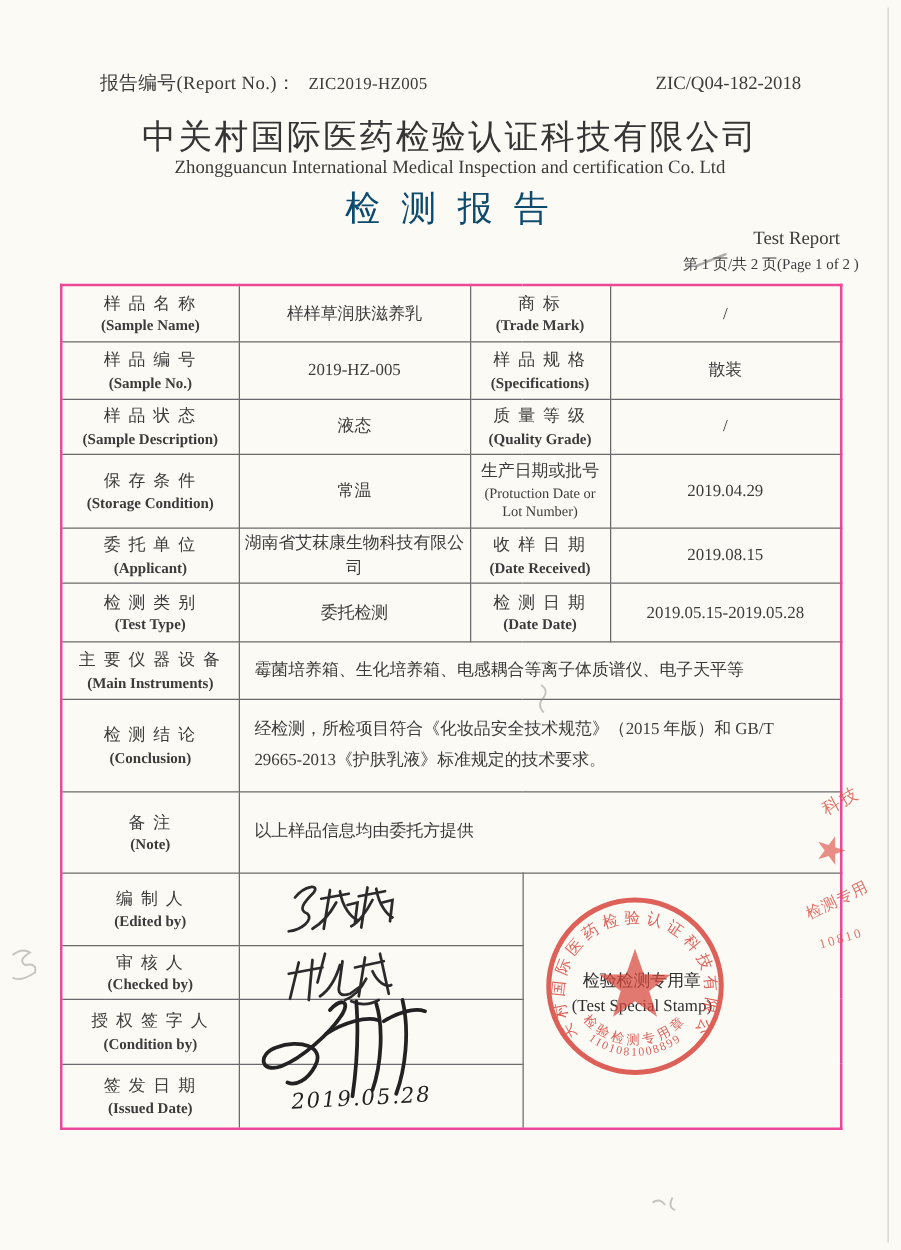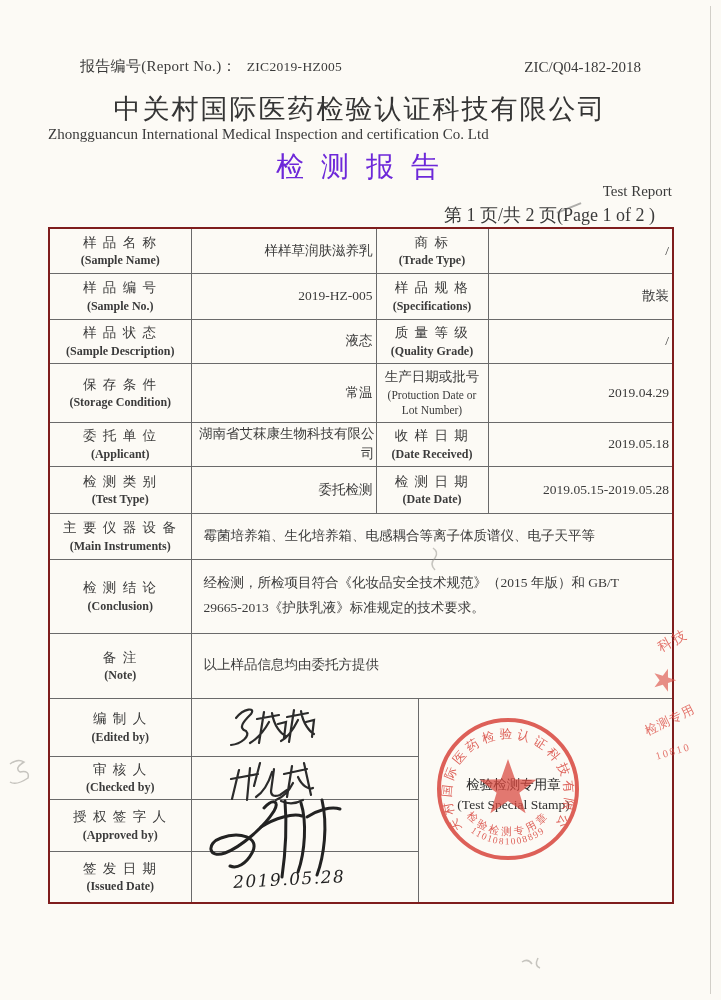--- a/index.html
+++ b/index.html
@@ -7,31 +7,31 @@
     position:relative;width:721px;height:1000px;margin:0 auto;
     background:#fcfaf5;overflow:hidden;
     font-family:"Liberation Serif","DejaVu Serif",serif;color:#3b3b3b;
   }
   .abs{position:absolute;}
   
   #report-line{top:57px;left:80px;font-size:15px;letter-spacing:.3px;}
   #report-line .val{margin-left:10px;}
   #doc-no{top:59px;right:80px;font-size:15px;}
   #company-cn{top:91px;left:48px;width:624px;text-align:center;font-size:27px;letter-spacing:2px;color:#353535;}
-  #company-en{top:126px;left:48px;width:624px;text-align:left;font-size:15px;}
-  #title-cn{top:148px;left:48px;width:624px;text-align:center;font-size:28px;letter-spacing:5px;color:#6d28d9;}
+  #company-en{top:126px;left:48px;width:624px;text-align:center;font-size:15px;}
+  #title-cn{top:148px;left:48px;width:624px;text-align:center;font-size:28px;letter-spacing:5px;color:#0c4a6e;}
   #title-en{top:183px;left:48px;width:624px;text-align:right;font-size:15px;}
-  #page-indicator{top:203px;right:66px;font-size:18px;}
-  
-  table{position:absolute;left:48px;top:227px;width:624px;border-collapse:collapse;table-layout:fixed;border:2px solid #7f1d1d;}
+  #page-indicator{top:203px;right:34px;font-size:12px;}
+  
+  table{position:absolute;left:48px;top:227px;width:624px;border-collapse:collapse;table-layout:fixed;border:2px solid #ec4899;}
   td{border:1px solid #6a6a6a;text-align:center;vertical-align:middle;padding:2px 3px;overflow:hidden;}
   .cn{font-size:13.5px;letter-spacing:1.5px;line-height:1.5;}
   .en{font-size:12px;line-height:1.25;font-weight:bold;}
   .en-sm{font-size:11.5px;line-height:1.3;}
-  .val{font-size:13.5px;line-height:1.45;text-align:right;}
+  .val{font-size:13.5px;line-height:1.45;}
   .leftcell{text-align:left;padding:1px 12px;line-height:1.85;}
   
   #stamp-cell{position:relative;padding-left:20px;}
   #stamp-text{position:absolute;left:0;top:76px;width:190px;text-align:center;color:#2f2f2f;}
   #stamp-text div{line-height:20px;font-size:13.5px;}
   #stamp-svg{position:absolute;left:14px;top:15px;opacity:.85;}
   
   #sig-layer{left:0;top:0;pointer-events:none;}
   #issued-date-hand{top:869px;left:233px;font-size:17px;font-style:italic;letter-spacing:1.5px;color:#222;transform:rotate(-3deg);font-family:"DejaVu Serif",serif;}
   #edge-line{left:710px;top:6px;width:1px;height:988px;background:#d2cfc8;}
@@ -70,21 +70,21 @@
       </colgroup>
     <tbody>
         <tr style="height:45px">
       <td>
             <div class="cn">样 品 名 称</div>
             <div class="en">(Sample Name)</div>
           </td>
       <td class="val">样样草润肤滋养乳</td>
       <td colspan="2">
             <div class="cn">商 标</div>
-            <div class="en">(Trade Type)</div>
+            <div class="en">(Trade Mark)</div>
           </td>
       <td class="val">/</td>
     </tr>
     <tr style="height:46px">
       <td>
             <div class="cn">样 品 编 号</div>
             <div class="en">(Sample No.)</div>
           </td>
       <td class="val">2019-HZ-005</td>
       <td colspan="2">
@@ -120,21 +120,21 @@
     <tr style="height:44px">
       <td>
             <div class="cn">委 托 单 位</div>
             <div class="en">(Applicant)</div>
           </td>
       <td class="val" style="padding:1px 1px">湖南省艾菻康生物科技有限公司</td>
       <td colspan="2">
             <div class="cn">收 样 日 期</div>
             <div class="en">(Date Received)</div>
           </td>
-      <td class="val">2019.05.18</td>
+      <td class="val">2019.08.15</td>
     </tr>
     <tr style="height:47px">
       <td>
             <div class="cn">检 测 类 别</div>
             <div class="en">(Test Type)</div>
           </td>
       <td class="val">委托检测</td>
       <td colspan="2">
             <div class="cn">检 测 日 期</div>
             <div class="en">(Date Date)</div>
@@ -190,21 +190,21 @@
     <tr style="height:43px">
       <td>
             <div class="cn">审  核  人</div>
             <div class="en">(Checked by)</div>
           </td>
       <td colspan="2"></td>
     </tr>
     <tr style="height:52px">
       <td>
             <div class="cn">授 权 签 字 人</div>
-            <div class="en">(Approved by)</div>
+            <div class="en">(Condition by)</div>
           </td>
       <td colspan="2"></td>
     </tr>
     <tr style="height:52px">
       <td>
             <div class="cn">签 发 日 期</div>
             <div class="en">(Issued Date)</div>
           </td>
       <td colspan="2"></td>
     </tr>

